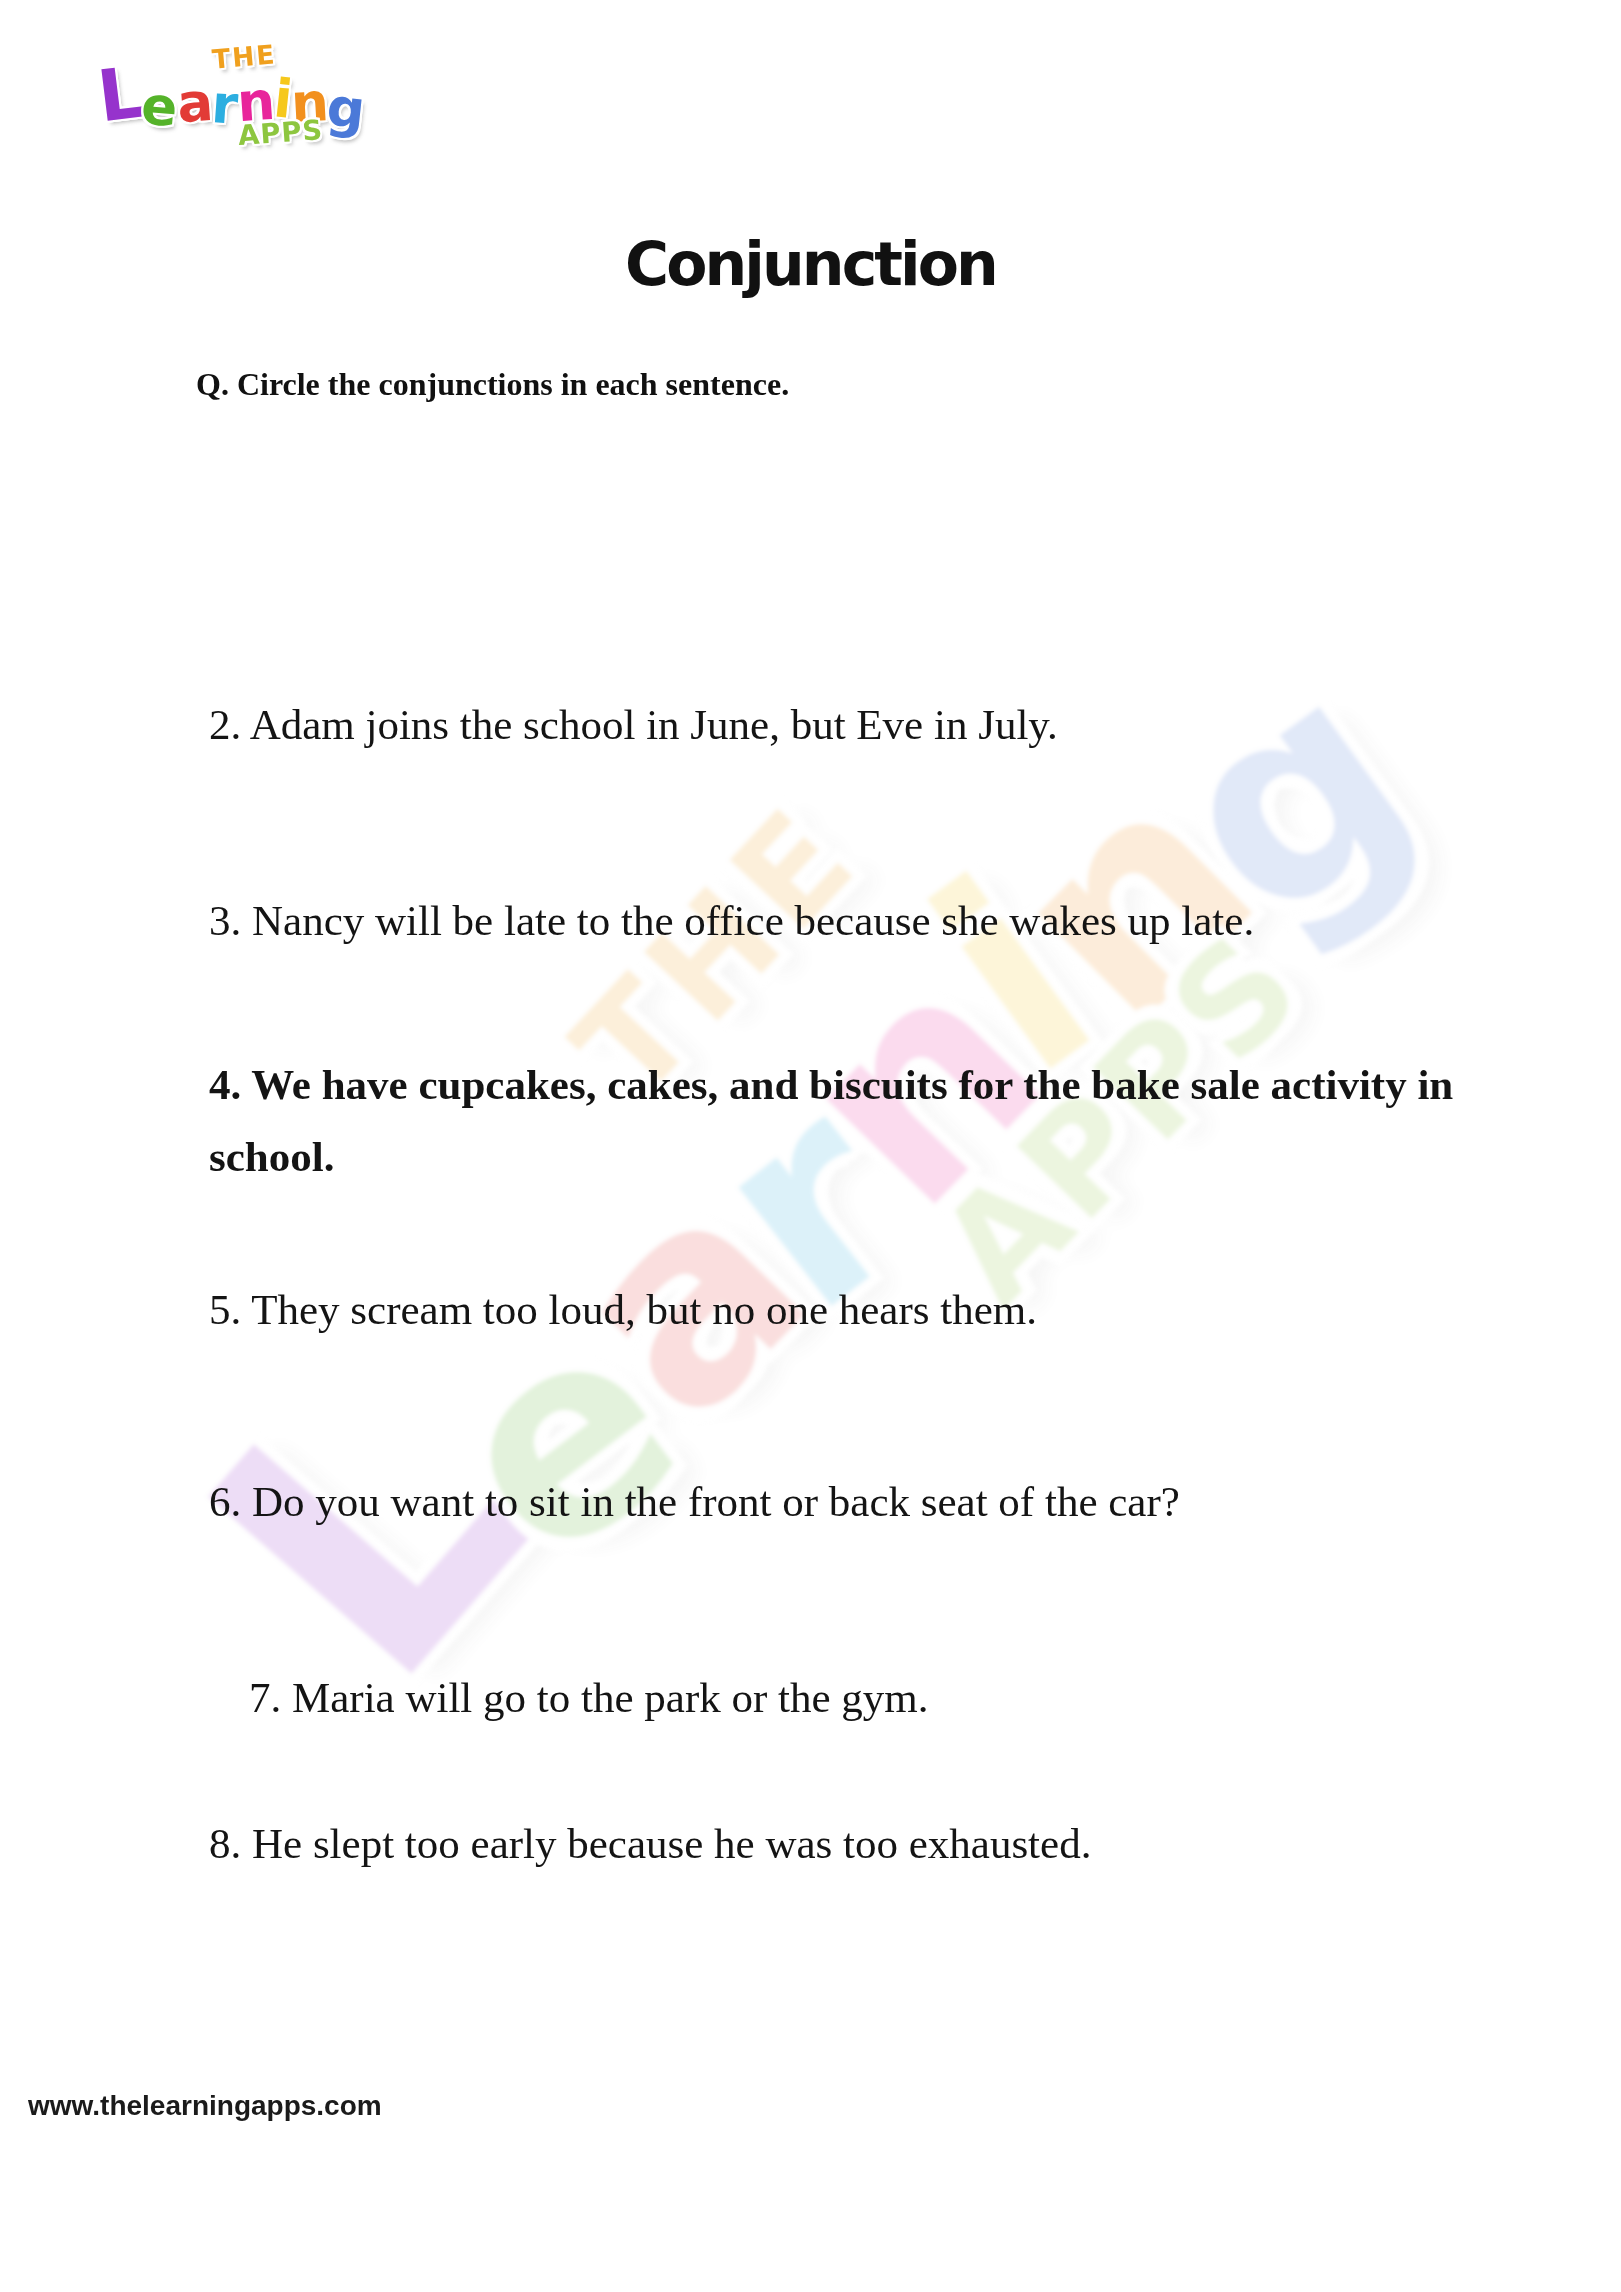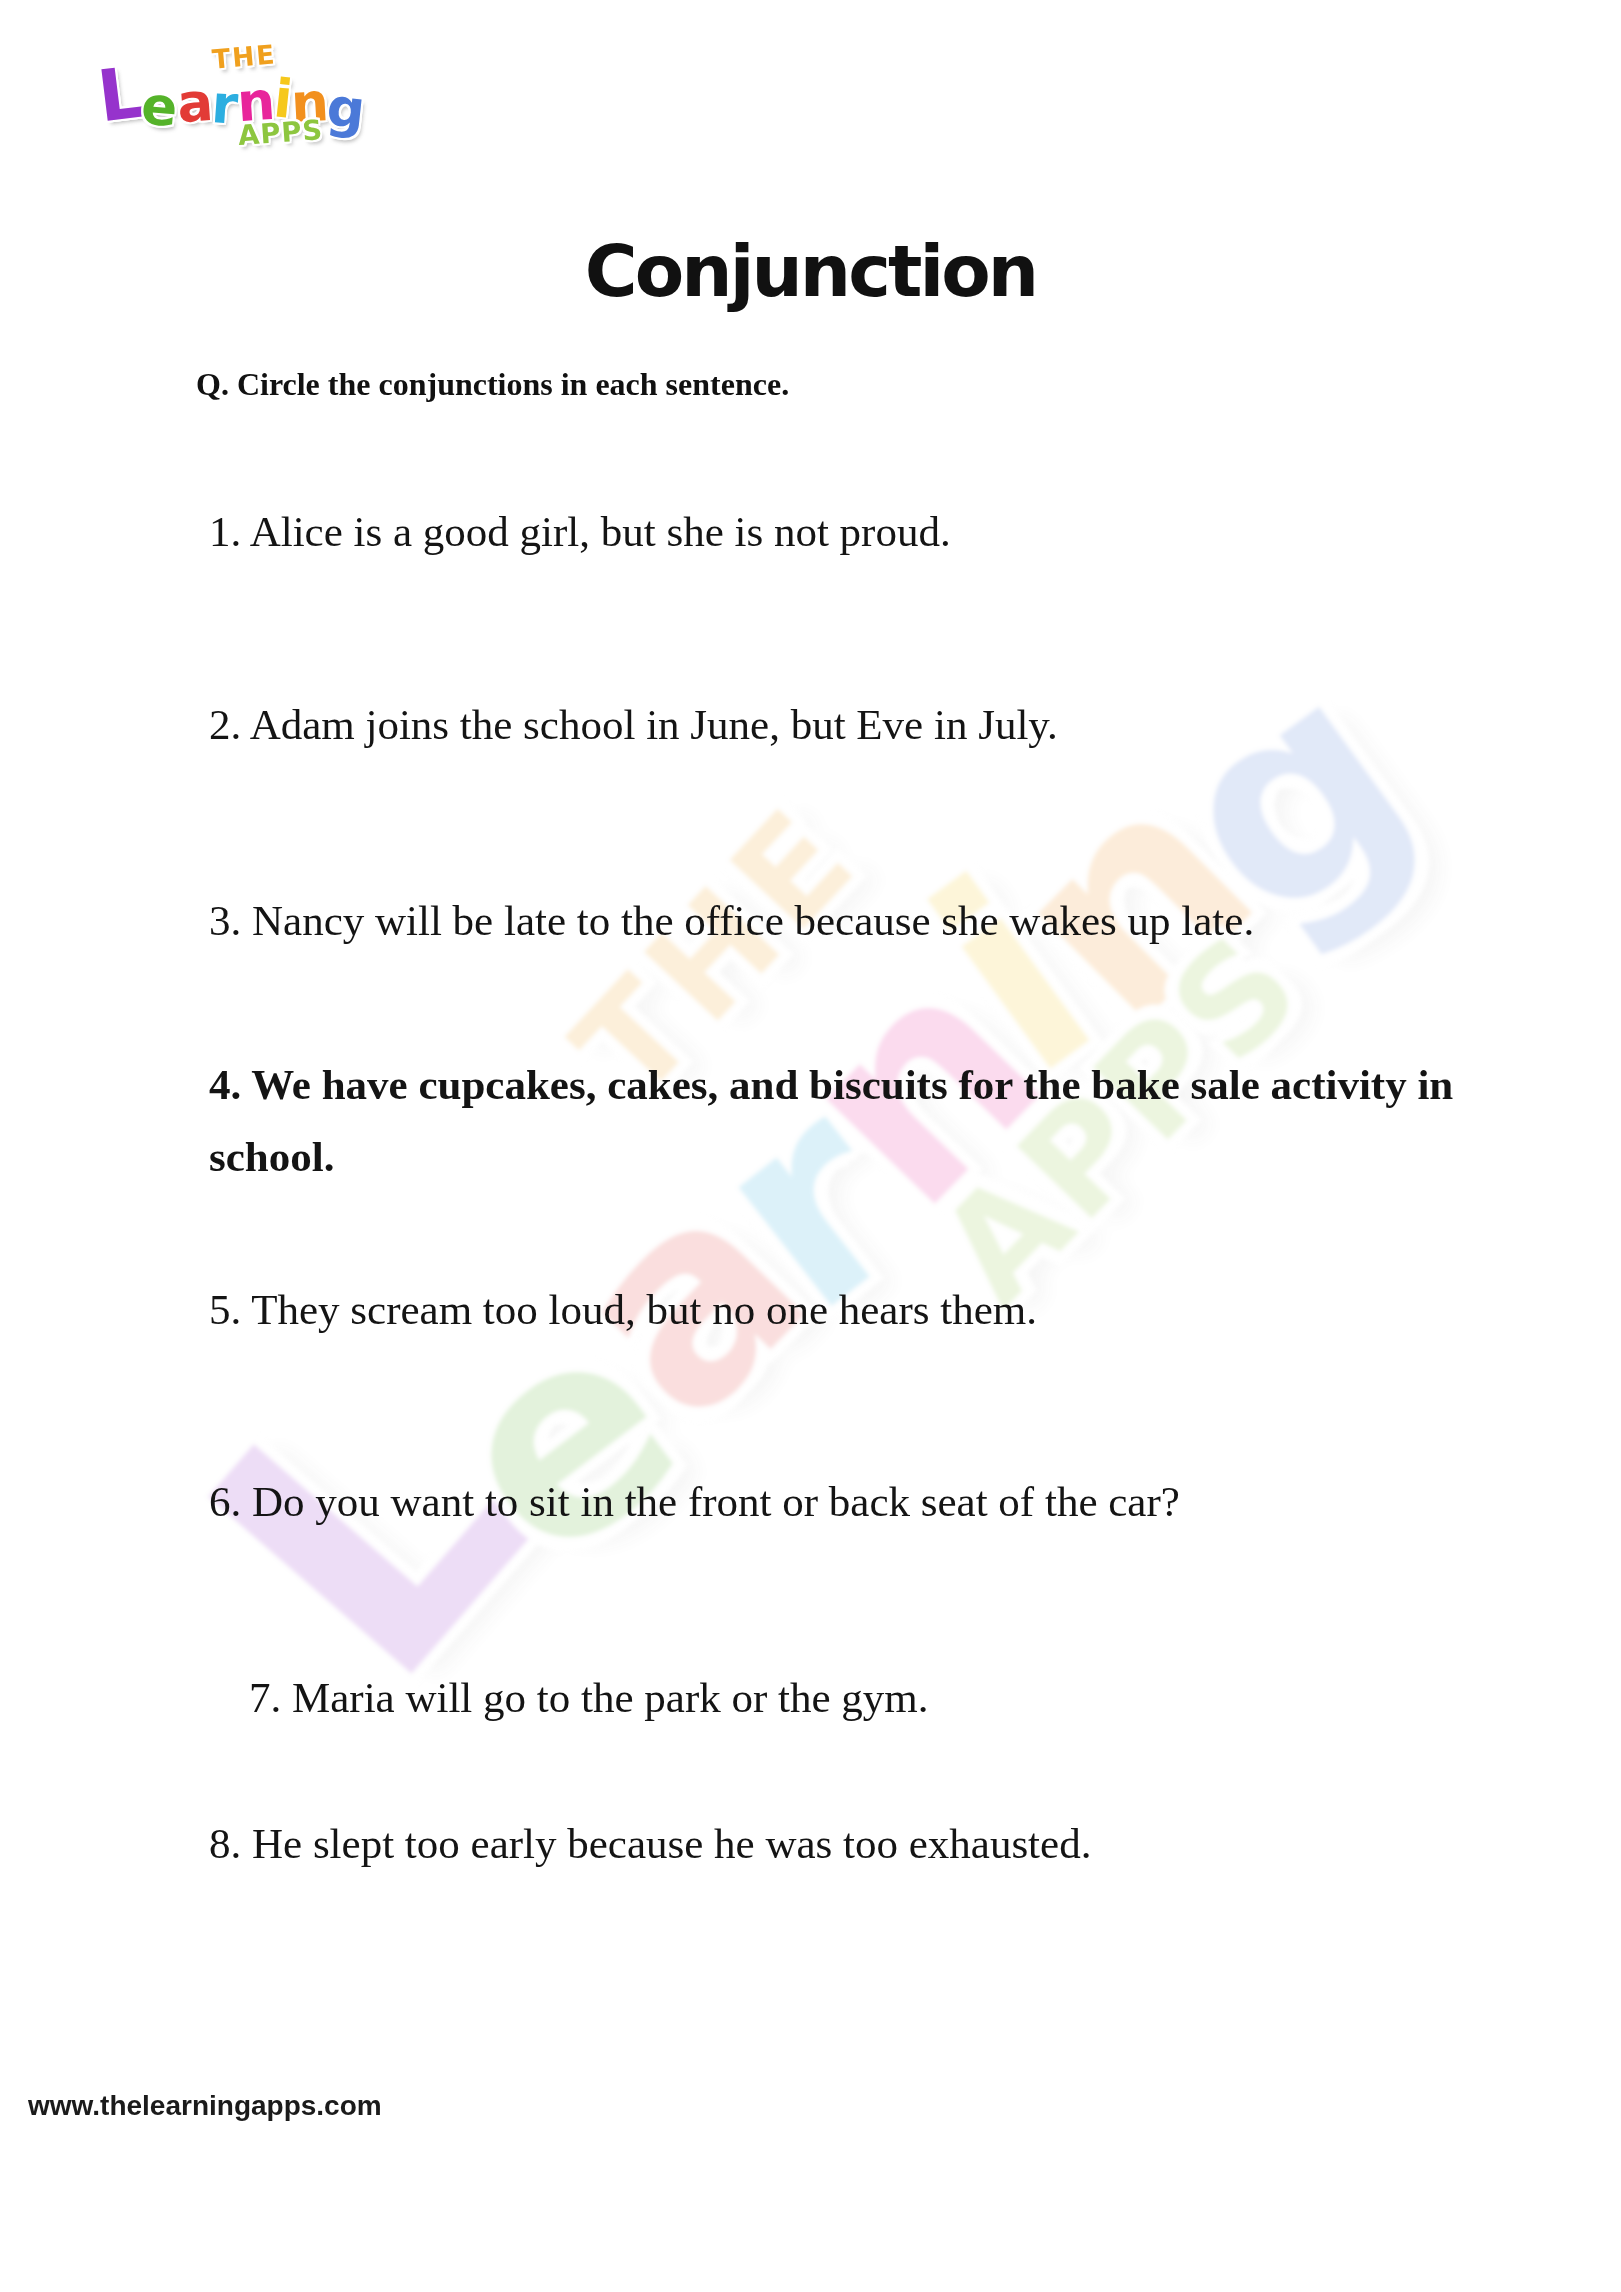--- a/index.html
+++ b/index.html
@@ -76,21 +76,21 @@
   }
 
   
   .doc-title {
     position: absolute;
     top: 201px; left: 0;
     width: 100%;
     text-align: center;
     font-family: "DejaVu Sans", sans-serif;
     font-weight: 800;
-    font-size: 72px;
+    font-size: 60px;
     letter-spacing: -2.9px;
     color: #111;
     margin-top: 28px;
   }
   .question {
     position: absolute;
     top: 355px; left: 196px;
     font-weight: 700;
     font-size: 32px;
     line-height: 59px;
@@ -146,21 +146,20 @@
   <div class="logo header-logo">
     <div class="logo-the bubble" style="color: rgb(240, 160, 30);">THE</div>
     <div class="logo-learning"><span class="bl bubble" style="color: rgb(150, 51, 204);">L</span><span class="bl bubble" style="color: rgb(85, 179, 42);">e</span><span class="bl bubble" style="color: rgb(226, 59, 54);">a</span><span class="bl bubble" style="color: rgb(44, 174, 224);">r</span><span class="bl bubble" style="color: rgb(232, 37, 155);">n</span><span class="bl bubble" style="color: rgb(246, 200, 28);">i</span><span class="bl bubble" style="color: rgb(242, 144, 30);">n</span><span class="bl bubble" style="color: rgb(75, 121, 216);">g</span></div>
     <div class="logo-apps bubble" style="color: rgb(141, 198, 63);">APPS</div>
   </div>
 
   <h1 class="doc-title">Conjunction</h1>
 
   <div class="question">Q. Circle the conjunctions in each sentence.</div>
 
-  <div class="sentence s1">1. Alice is a good girl, but she is not proud.</div>
   <div class="sentence s2">2. Adam joins the school in June, but Eve in July.</div>
   <div class="sentence s3">3. Nancy will be late to the office because she wakes up late.</div>
   <div class="sentence s4 wrap">4. We have cupcakes, cakes, and biscuits for the bake sale activity in school.</div>
   <div class="sentence s5">5. They scream too loud, but no one hears them.</div>
   <div class="sentence s6">6. Do you want to sit in the front or back seat of the car?</div>
   <div class="sentence s7">7. Maria will go to the park or the gym.</div>
   <div class="sentence s8">8. He slept too early because he was too exhausted.</div>
 
   <div class="footer-url">www.thelearningapps.com</div>
 

